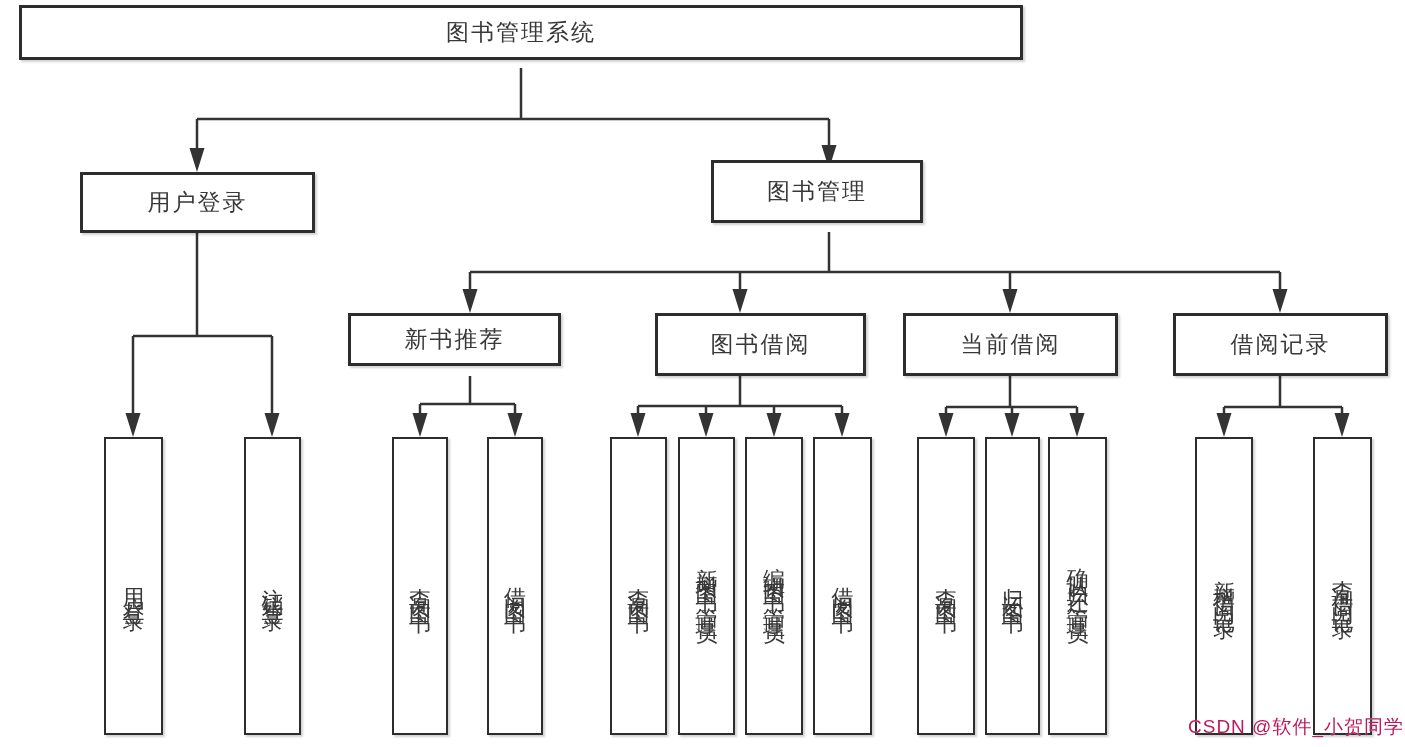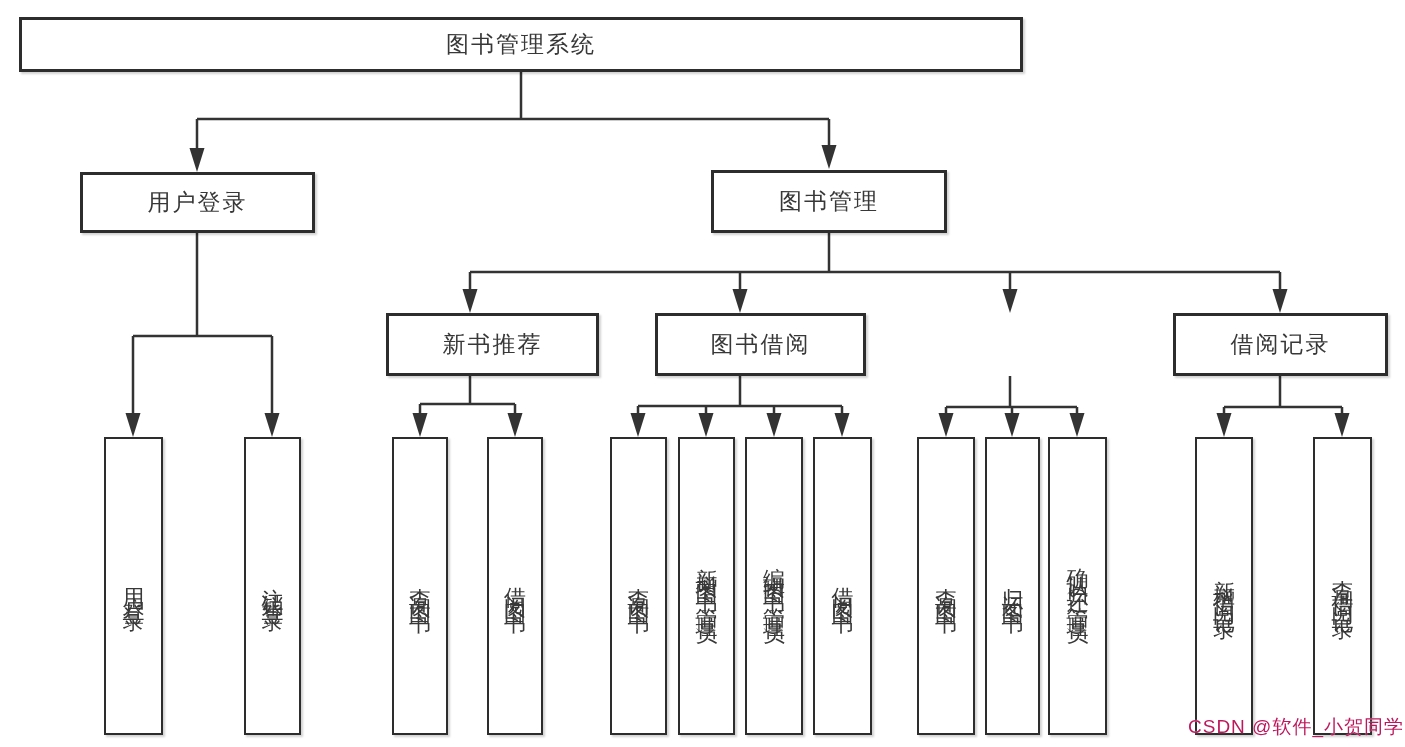--- a/index.html
+++ b/index.html
@@ -64,36 +64,39 @@
       <polygon class="arrow" points="766.5,413 781.5,413 774,437"></polygon>
       <polygon class="arrow" points="834.5,413 849.5,413 842,437"></polygon>
       <polygon class="arrow" points="938.5,413 953.5,413 946,437"></polygon>
       <polygon class="arrow" points="1004.5,413 1019.5,413 1012,437"></polygon>
       <polygon class="arrow" points="1069.5,413 1084.5,413 1077,437"></polygon>
       <polygon class="arrow" points="1216.5,413 1231.5,413 1224,437"></polygon>
       <polygon class="arrow" points="1334.5,413 1349.5,413 1342,437"></polygon>
     </g>
   </svg>
 
-  <div class="box" style="left:19px;top:17px;width:1004px;height:55px">
+  <div class="box" style="left:19px;top:5px;width:1004px;height:55px">
     <span class="lbl">图书管理系统</span>
   </div>
 
   <div class="box" style="left:80px;top:172px;width:235px;height:61px">
     <span class="lbl">用户登录</span>
   </div>
-  <div class="box" style="left:711px;top:170px;width:236px;height:63px">
+  <div class="box" style="left:711px;top:160px;width:212px;height:63px">
     <span class="lbl">图书管理</span>
   </div>
 
-  <div class="box" style="left:386px;top:313px;width:213px;height:63px">
+  <div class="box" style="left:348px;top:313px;width:213px;height:53px">
     <span class="lbl">新书推荐</span>
   </div>
   <div class="box" style="left:655px;top:313px;width:211px;height:63px">
     <span class="lbl">图书借阅</span>
+  </div>
+  <div class="box" style="left:903px;top:313px;width:215px;height:63px">
+    <span class="lbl">当前借阅</span>
   </div>
   <div class="box" style="left:1173px;top:313px;width:215px;height:63px">
     <span class="lbl">借阅记录</span>
   </div>
 
   <div class="box leaf" style="left:104px;top:437px;width:59px;height:298px">
     <span class="lbl">用户登录</span>
   </div>
   <div class="box leaf" style="left:244px;top:437px;width:57px;height:298px">
     <span class="lbl">注销登录</span>

